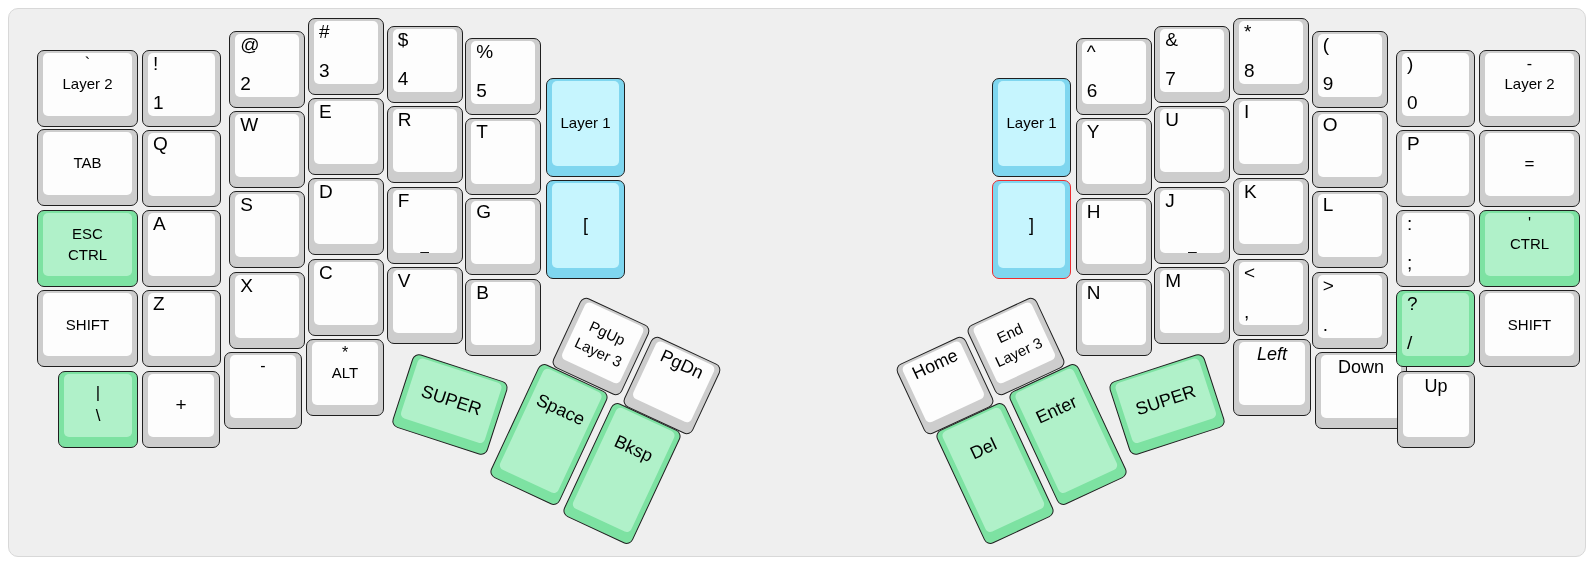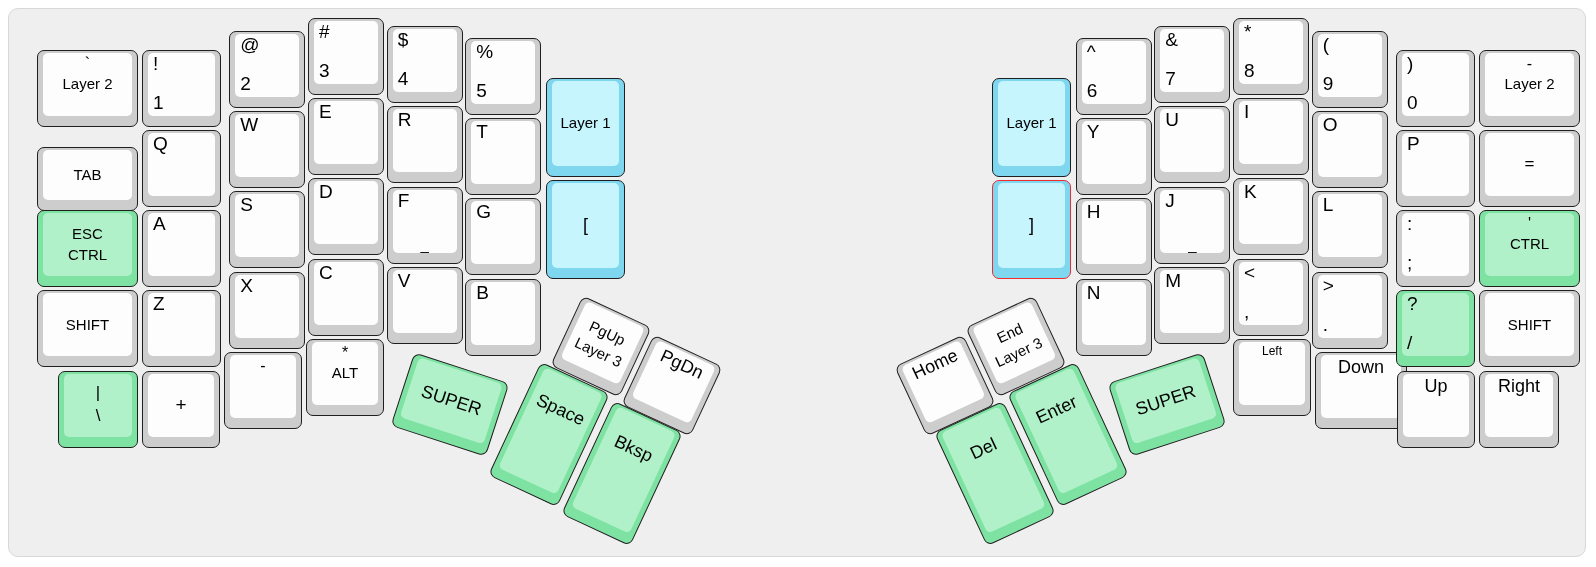--- a/index.html
+++ b/index.html
@@ -47,21 +47,21 @@
 <div class="panel"></div>
 <div id="keys">
     <div class="key gray" style="left: 37px; top: 49.5px; width: 101px; height: 77px;">
       <div class="top">
         <div class="lab tc">`</div>
         <div class="lab c">
           <div>Layer 2</div>
         </div>
       </div>
     </div>
-    <div class="key gray" style="left: 37px; top: 147px; width: 101px; height: 64px;">
+    <div class="key gray" style="left: 37px; top: 129px; width: 101px; height: 77px;">
       <div class="top">
         <div class="lab c">
           <div>TAB</div>
         </div>
       </div>
     </div>
     <div class="key green" style="left: 37px; top: 210.1px; width: 101px; height: 77px;">
       <div class="top">
         <div class="lab c">
           <div>ESC</div>
@@ -328,21 +328,21 @@
       </div>
     </div>
     <div class="key gray" style="left: 1233px; top: 258.5px; width: 76px; height: 77px;">
       <div class="top">
         <div class="lab tl">&lt;</div>
         <div class="lab bl">,</div>
       </div>
     </div>
     <div class="key gray" style="left: 1233px; top: 338.8px; width: 78px; height: 77px;">
       <div class="top">
-        <div class="lab tc" style="font-size: 12px;">Left</div>
+        <div class="lab tc" style="font-size: 18px; font-style: italic;">Left</div>
       </div>
     </div>
     <div class="key gray" style="left: 1311.7px; top: 30.7px; width: 76px; height: 77px;">
       <div class="top">
         <div class="lab tl">(</div>
         <div class="lab bl">9</div>
       </div>
     </div>
     <div class="key gray" style="left: 1311.7px; top: 111px; width: 76px; height: 77px;">
       <div class="top">
@@ -414,25 +414,20 @@
         <div class="lab c">
           <div>CTRL</div>
         </div>
       </div>
     </div>
     <div class="key gray" style="left: 1479px; top: 290.4px; width: 101px; height: 77px;">
       <div class="top">
         <div class="lab c">
           <div>SHIFT</div>
         </div>
-      </div>
-    </div>
-    <div class="key gray" style="left: 1479px; top: 370.7px; width: 80px; height: 77px;">
-      <div class="top">
-        <div class="lab tc" style="font-size: 18px;">Right</div>
       </div>
     </div>
     <div class="key green" style="left: 1117px; top: 365.5px; width: 100px; height: 77px; transform: rotate(-18deg);">
       <div class="top">
         <div class="lab c" style="font-size: 18px;">
           <div>SUPER</div>
         </div>
       </div>
     </div>
     <div class="key gray" style="left: 978.3px; top: 308.2px; width: 76px; height: 77px; transform: rotate(-25deg);">

